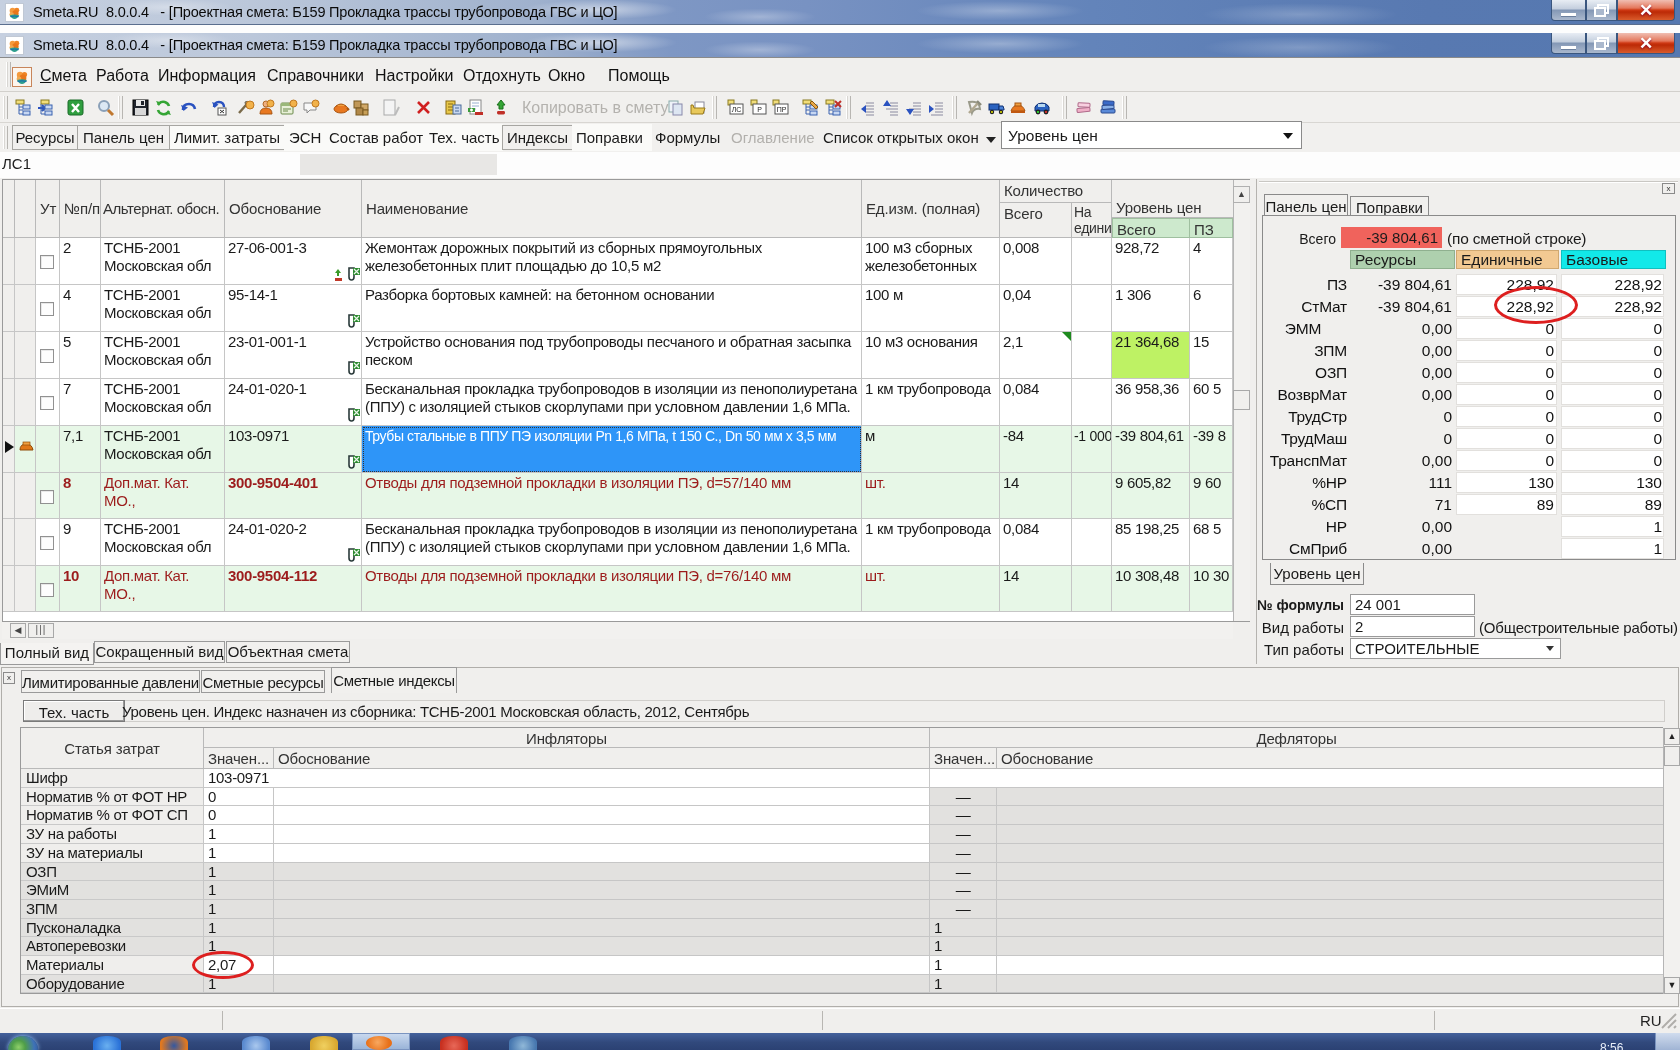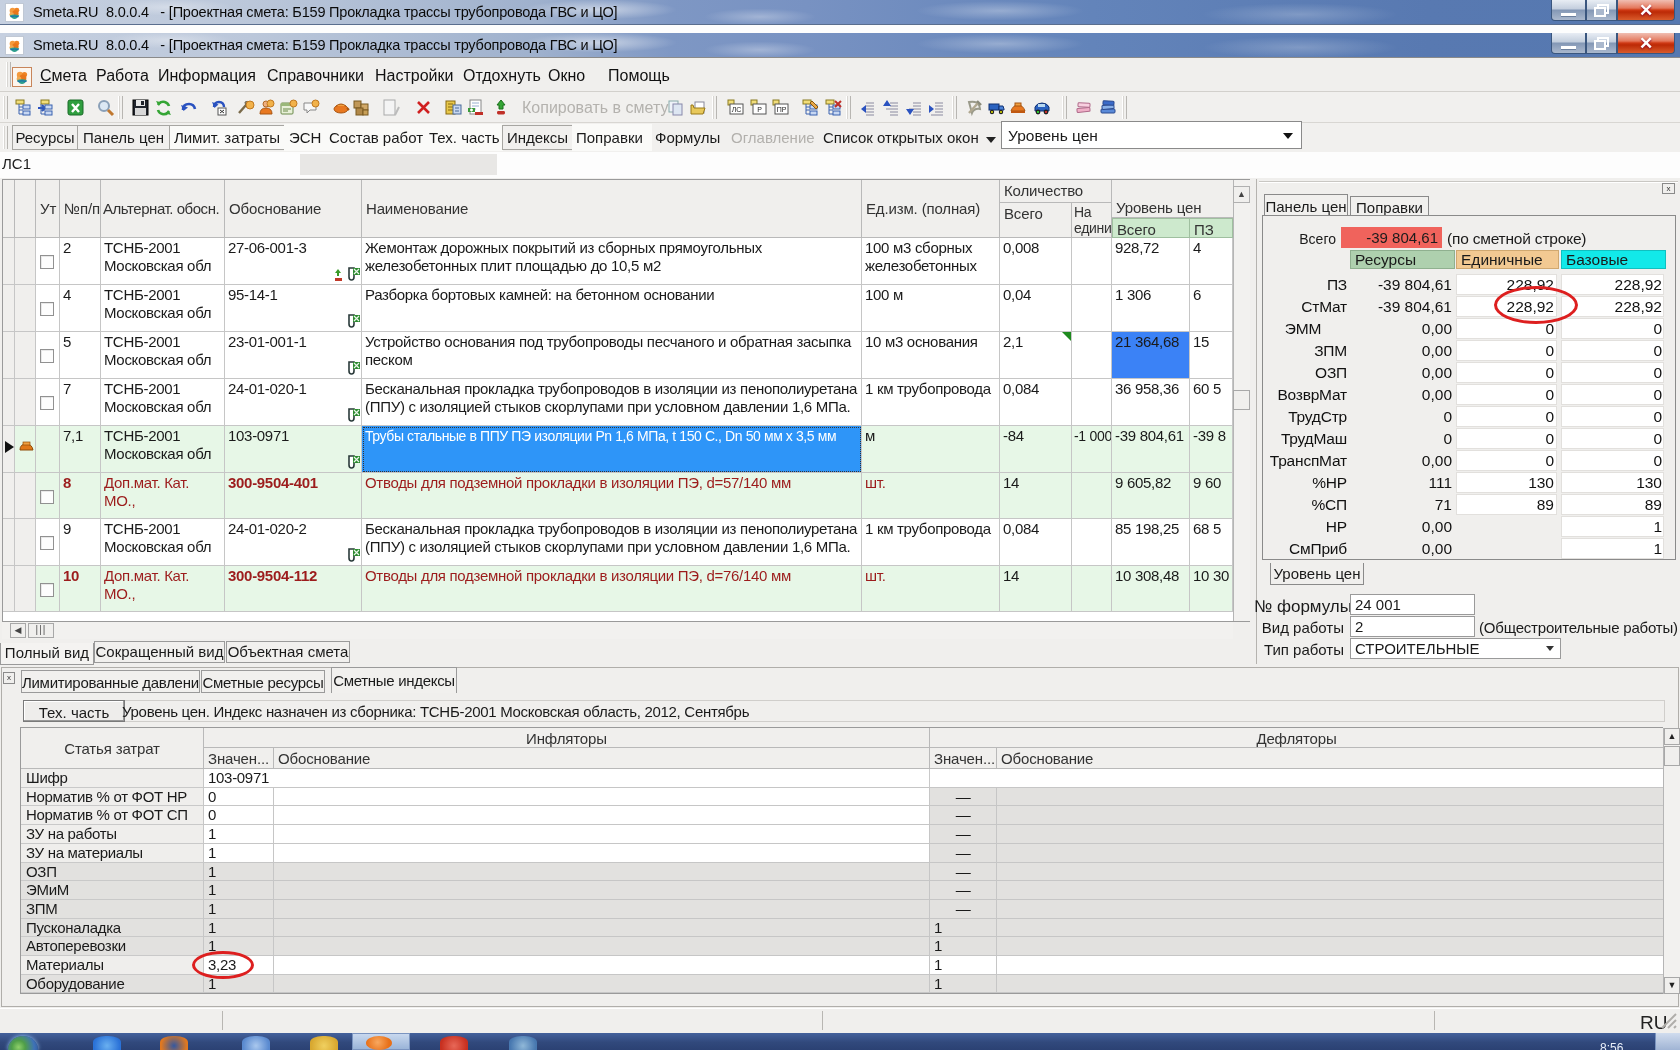--- a/index.html
+++ b/index.html
@@ -472,21 +472,21 @@
 <div class="cell" style="left:101px;top:332px;width:124px;height:47px;background:#ffffff;"><span style="">ТСНБ-2001<br>Московская обл</span></div>
 <div class="cell" style="left:225px;top:332px;width:137px;height:47px;background:#ffffff;"><span style="">23-01-001-1</span><svg width="14" height="15" style="position:absolute;right:1px;bottom:2px">
       <path d="M3 1 L8 1 L8 10 Q8 13 5.5 13 Q3 13 3 10 Z" fill="#fff" stroke="#2a3a3a" stroke-width="1.6"></path>
       <rect x="7" y="1" width="7" height="7" fill="#2d8a30"></rect>
       <path d="M8 2 L13 7 M13 2 L8 7" stroke="#eaf5ea" stroke-width="1.2"></path>
     </svg></div>
 <div class="cell" style="left:362px;top:332px;width:500px;height:47px;background:#ffffff;"><span style="">Устройство основания под трубопроводы песчаного и обратная засыпка<br>песком</span></div>
 <div class="cell nw" style="left:862px;top:332px;width:138px;height:47px;background:#ffffff;"><span style="">10 м3 основания</span></div>
 <div class="cell nw" style="left:1000px;top:332px;width:72px;height:47px;background:#ffffff;">2,1<div style="position:absolute;right:0;top:0;width:0;height:0;border-top:9px solid #1e8a1e;border-left:9px solid transparent;"></div></div>
 <div class="cell nw" style="left:1072px;top:332px;width:40px;height:47px;background:#ffffff;"></div>
-<div class="cell" style="left:1112px;top:332px;width:78px;height:47px;background:#3b82f6;">
+<div class="cell" style="left:1112px;top:332px;width:78px;height:47px;background:#bef264;">
     <div class="num">21 364,68</div>
   </div>
 <div class="cell" style="left:1190px;top:332px;width:43px;height:47px;background:#ffffff;">
     <div class="num">15&nbsp;</div>
   </div>
 <div class="cell" style="left:3px;top:379px;width:12px;height:47px;background:#f0efed;"></div>
 <div class="cell" style="left:15px;top:379px;width:21px;height:47px;background:#f0efed;"></div>
 <div class="cell" style="left:36px;top:379px;width:24px;height:47px;background:#ffffff;">
     <div class="cb" style="left:4px;top:17px;"></div>
   </div>
@@ -687,21 +687,21 @@
 <div class="rp-v" style="left:1352px;top:518px;width:100px;">0,00</div>
 <div class="rp-box" style="left:1561px;top:516px;width:103px;height:21px;"></div>
 <div class="rp-v" style="left:1563px;top:518px;width:99px;">1</div>
 <div class="rp-lab" style="left:1259px;top:540px;">СмПриб</div>
 <div class="rp-v" style="left:1352px;top:540px;width:100px;">0,00</div>
 <div class="rp-box" style="left:1561px;top:538px;width:103px;height:21px;"></div>
 <div class="rp-v" style="left:1563px;top:540px;width:99px;">1</div>
 <div class="abs" style="left:1494px;top:286px;width:84px;height:38px;border:3px solid #dd1f1f;border-radius:50%;"></div>
 <div class="abs" style="left:1262px;top:560px;width:2px;height:104px;"></div>
 <div class="abs" style="left:1270px;top:563px;width:94px;height:22px;background:#f0efed;border:1px solid #8a8a8a;border-top:none;font-size:15px;text-align:center;padding-top:2px;white-space:nowrap;">Уровень цен</div>
-<div class="abs" style="left:1254px;top:597px;width:90px;text-align:right;font-size:17px;white-space:nowrap;">№ формулы</div>
+<div class="abs" style="left:1254px;top:597px;width:90px;text-align:right;font-size:14px;white-space:nowrap;font-weight:bold;">№ формулы</div>
 <div class="inp" style="left:1350px;top:594px;width:125px;height:21px;">24 001</div>
 <div class="abs" style="left:1254px;top:619px;width:90px;text-align:right;font-size:15px;white-space:nowrap;">Вид работы</div>
 <div class="inp" style="left:1350px;top:616px;width:125px;height:21px;">2</div>
 <div class="abs" style="left:1479px;top:619px;font-size:15px;letter-spacing:-0.2px;white-space:nowrap;">(Общестроительные работы)</div>
 <div class="abs" style="left:1254px;top:641px;width:90px;text-align:right;font-size:15px;white-space:nowrap;">Тип работы</div>
 <div class="inp" style="left:1350px;top:638px;width:211px;height:21px;">СТРОИТЕЛЬНЫЕ</div>
 <div class="abs" style="left:1546px;top:646px;width:0;height:0;border:4px solid transparent;border-top:5px solid #333;"></div>
 
 <div class="abs" style="left:1px;top:667px;width:1678px;height:340px;background:#f0efed;border:1px solid #b0aeaa;"></div>
 <div class="abs" style="left:3px;top:672px;width:12px;height:12px;background:#f0efed;border:1px solid #8a8a8a;font-size:8px;line-height:10px;text-align:center;color:#333;">x</div>
@@ -775,40 +775,40 @@
 <div class="cell" style="left:204px;top:919px;width:70px;height:18px;background:#e2e1df;padding:0 4px;line-height:18px;">1</div>
 <div class="cell" style="left:274px;top:919px;width:656px;height:18px;background:#e2e1df;padding:0;"></div>
 <div class="cell" style="left:930px;top:919px;width:67px;height:18px;background:#e2e1df;padding:0 4px;line-height:18px;">1</div>
 <div class="cell" style="left:997px;top:919px;width:666px;height:18px;background:#e2e1df;border-right:none;padding:0;"></div>
 <div class="cell" style="left:21px;top:937px;width:183px;height:19px;background:#e2e1df;border-bottom:1px solid #c9c9c9;padding:0 5px;line-height:18px;">Автоперевозки</div>
 <div class="cell" style="left:204px;top:937px;width:70px;height:19px;background:#e2e1df;padding:0 4px;line-height:18px;">1</div>
 <div class="cell" style="left:274px;top:937px;width:656px;height:19px;background:#e2e1df;padding:0;"></div>
 <div class="cell" style="left:930px;top:937px;width:67px;height:19px;background:#e2e1df;padding:0 4px;line-height:18px;">1</div>
 <div class="cell" style="left:997px;top:937px;width:666px;height:19px;background:#e2e1df;border-right:none;padding:0;"></div>
 <div class="cell" style="left:21px;top:956px;width:183px;height:19px;background:#efeeec;border-bottom:1px solid #c9c9c9;padding:0 5px;line-height:18px;">Материалы</div>
-<div class="cell" style="left:204px;top:956px;width:70px;height:19px;background:#ffffff;padding:0 4px;line-height:18px;">3,23</div>
+<div class="cell" style="left:204px;top:956px;width:70px;height:19px;background:#ffffff;padding:0 4px;line-height:18px;">2,07</div>
 <div class="cell" style="left:274px;top:956px;width:656px;height:19px;background:#ffffff;padding:0;"></div>
 <div class="cell" style="left:930px;top:956px;width:67px;height:19px;background:#ffffff;padding:0 4px;line-height:18px;">1</div>
 <div class="cell" style="left:997px;top:956px;width:666px;height:19px;background:#ffffff;border-right:none;padding:0;"></div>
 <div class="cell" style="left:21px;top:975px;width:183px;height:18px;background:#e2e1df;border-bottom:1px solid #c9c9c9;padding:0 5px;line-height:18px;">Оборудование</div>
 <div class="cell" style="left:204px;top:975px;width:70px;height:18px;background:#e2e1df;padding:0 4px;line-height:18px;">1</div>
 <div class="cell" style="left:274px;top:975px;width:656px;height:18px;background:#e2e1df;padding:0;"></div>
 <div class="cell" style="left:930px;top:975px;width:67px;height:18px;background:#e2e1df;padding:0 4px;line-height:18px;">1</div>
 <div class="cell" style="left:997px;top:975px;width:666px;height:18px;background:#e2e1df;border-right:none;padding:0;"></div>
 <div class="abs" style="left:192px;top:951px;width:62px;height:28px;border:3px solid #dd1f1f;border-radius:50%;"></div>
 <div class="abs" style="left:1663px;top:728px;width:17px;height:266px;background:#f2f1ef;border-left:1px solid #b5b5b5;"></div>
 <div class="abs" style="left:1664px;top:728px;width:16px;height:17px;background:#f0efed;border:1px solid #a8a8a8;text-align:center;line-height:15px;font-size:9px;color:#222;">▲</div>
 <div class="abs" style="left:1664px;top:977px;width:16px;height:17px;background:#f0efed;border:1px solid #a8a8a8;text-align:center;line-height:15px;font-size:9px;color:#222;">▼</div>
 <div class="abs" style="left:1664px;top:746px;width:16px;height:20px;background:#f0efed;border:1px solid #a8a8a8;"></div>
 
 <div class="abs" style="left:0;top:1008px;width:1680px;height:25px;background:#f0efed;border-top:1px solid #fff;"></div>
 <div class="abs" style="left:222px;top:1011px;width:1px;height:19px;background:#b8b6b2;"></div>
 <div class="abs" style="left:822px;top:1011px;width:1px;height:19px;background:#b8b6b2;"></div>
 <div class="abs" style="left:1434px;top:1011px;width:1px;height:19px;background:#b8b6b2;"></div>
-<div class="abs" style="left:1640px;top:1012px;font-size:19px;color:#222;">RU</div>
+<div class="abs" style="left:1640px;top:1012px;font-size:15px;color:#222;">RU</div>
 <svg class="abs" style="left:1658px;top:1010px;" width="20" height="20">
     <path d="M18 4 L4 18 M18 10 L10 18 M18 16 L16 18" stroke="#b0aeaa" stroke-width="2"></path>
   </svg>
 <div class="abs" style="left:0;top:1033px;width:1680px;height:17px;background:linear-gradient(180deg,#44619c 0,#31497c 55%,#2b4173 100%);"></div>
 <div class="abs" style="left:8px;top:1036px;width:30px;height:14px;border-radius:50% 50% 0 0 / 100% 100% 0 0;background:radial-gradient(circle at 35% 80%,#8fd06a 0,#4f9e48 30%,#3f72b8 70%,#2c5592 100%);box-shadow:0 0 4px #9cf;"></div>
 <div class="abs" style="left:352px;top:1033px;width:58px;height:17px;background:linear-gradient(180deg,#c8d8ee 0,#9ab4d8 100%);border:1px solid #7a94c0;"></div>
 <div class="abs" style="left:366px;top:1036px;width:26px;height:14px;border-radius:50%;background:radial-gradient(circle at 45% 45%,#f8a860 0,#e87018 70%);"></div>
 <div class="abs" style="left:93px;top:1036px;width:28px;height:14px;border-radius:45% 45% 0 0;background:radial-gradient(circle at 50% 70%,#6ab0f0 0,#2a72d8 75%);"></div>
 <div class="abs" style="left:160px;top:1036px;width:28px;height:14px;border-radius:45% 45% 0 0;background:radial-gradient(circle at 50% 70%,#3458a0 0,#e07820 75%);"></div>
 <div class="abs" style="left:242px;top:1036px;width:28px;height:14px;border-radius:45% 45% 0 0;background:radial-gradient(circle at 50% 70%,#aac8ee 0,#5a8ad0 75%);"></div>

